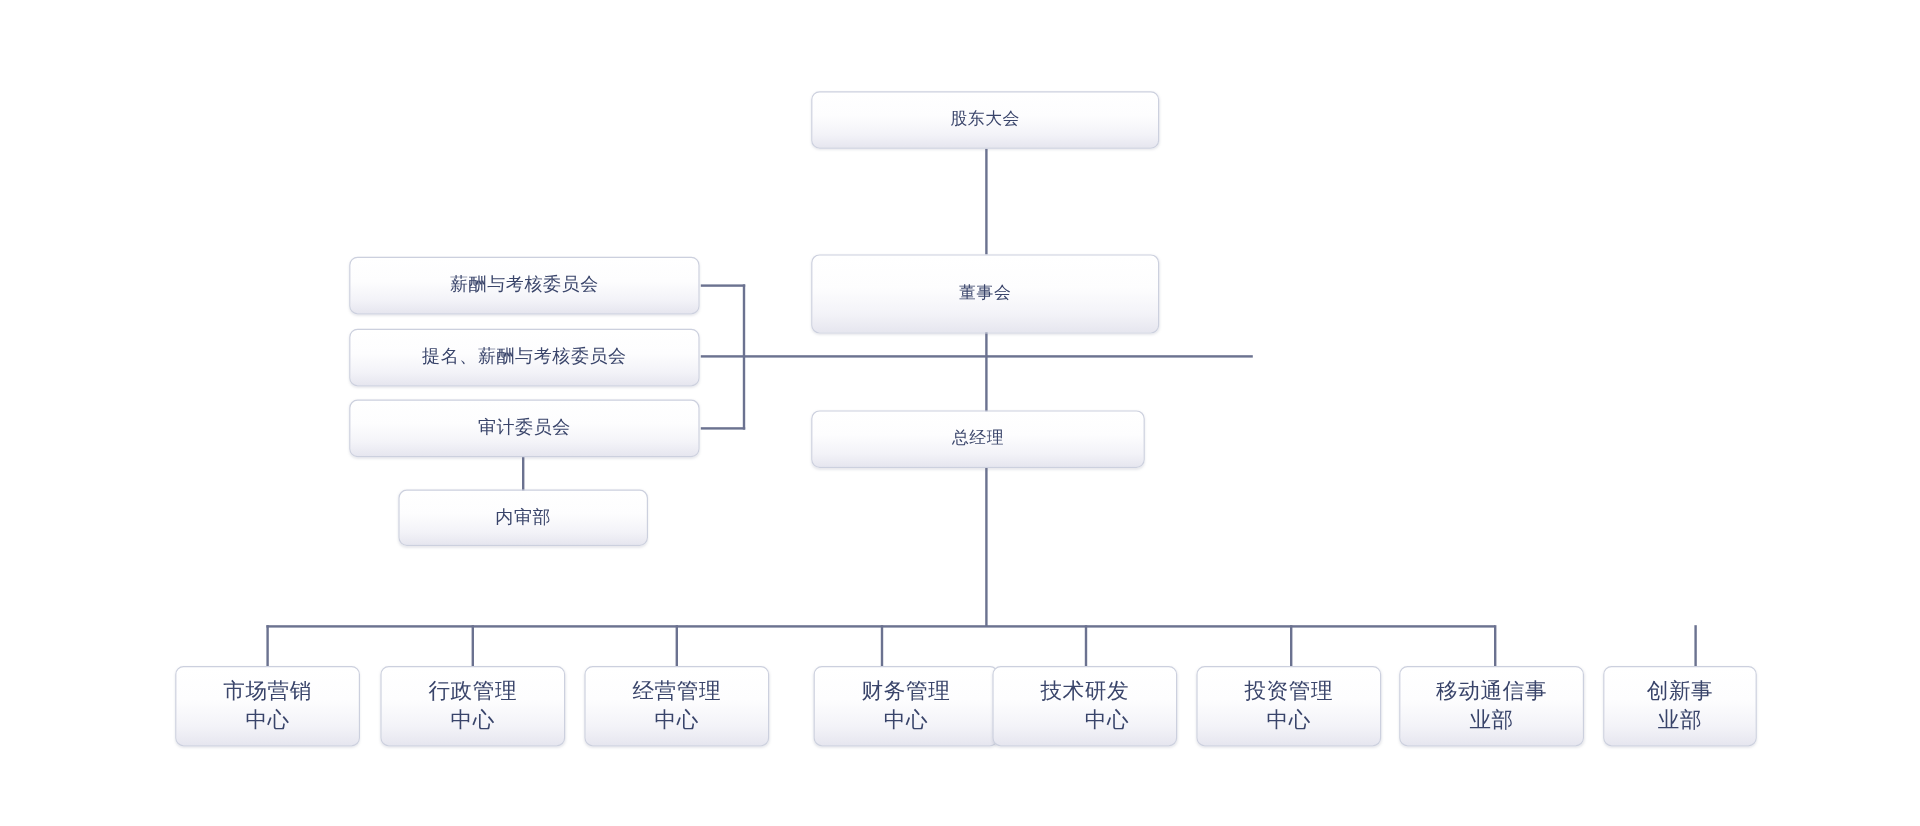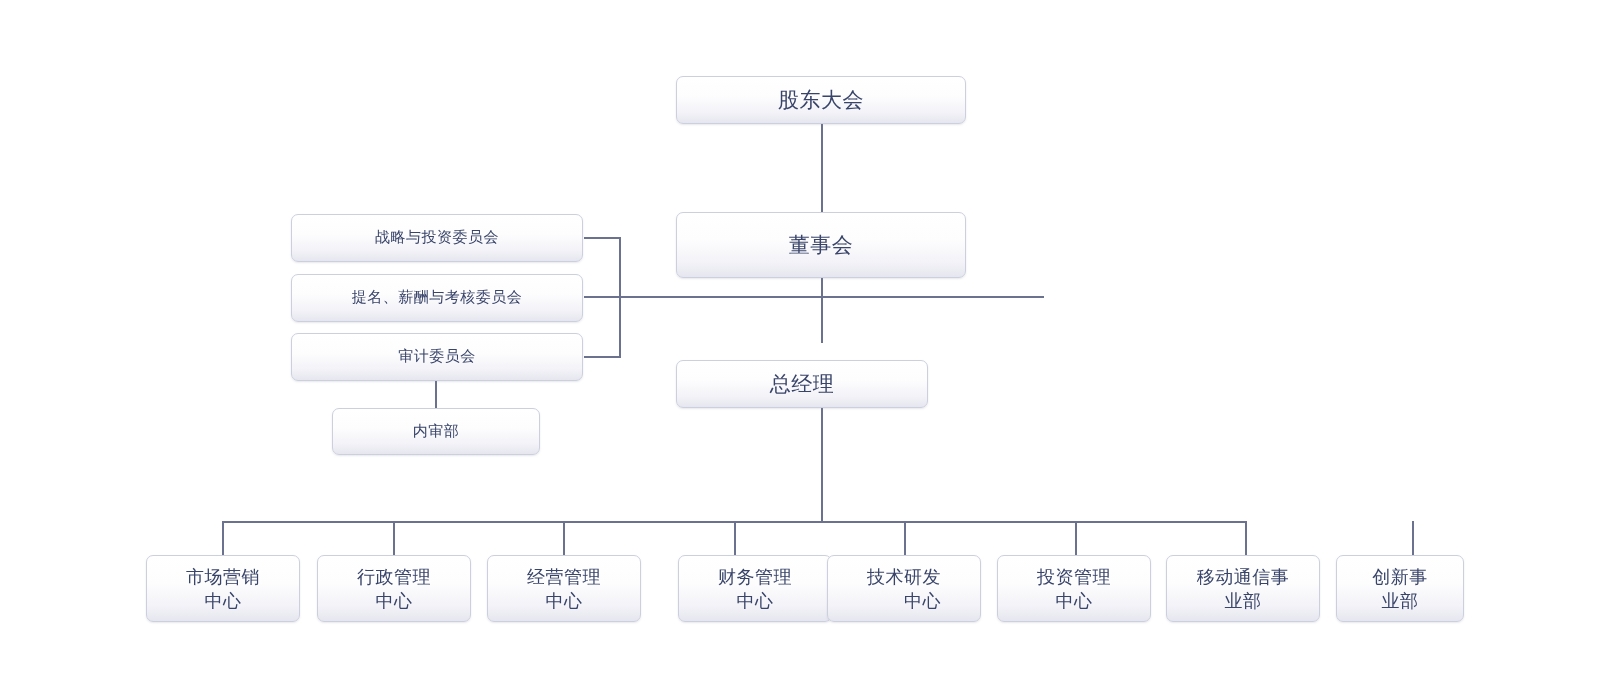--- a/index.html
+++ b/index.html
@@ -46,21 +46,21 @@
     text-align: center;
     line-height: 1.28;
     letter-spacing: 0.5px;
     user-select: none;
   }
   .node-label {
     display: block;
     padding: 0 6px;
     white-space: pre-line;
   }
-  .t17 { font-size: 21px; }
+  .t17 { font-size: 14px; }
   .t15 { font-size: 15px; }
   .t14 { font-size: 18px; }
 </style>
 </head>
 <body>
 
 <div id="chart-root">
 
   <div class="line line-v" style="left:821px; top:124px; height:88px;"></div>
 
@@ -89,27 +89,27 @@
   <div class="line line-v" style="left:1412px; top:521px; height:34px;"></div>
 
   <div class="node t17" style="left:676px; top:76px; width:290px; height:48px;">
     <span class="node-label">股东大会</span>
   </div>
 
   <div class="node t17" style="left:676px; top:212px; width:290px; height:66px;">
     <span class="node-label">董事会</span>
   </div>
 
-  <div class="node t17" style="left:676px; top:360px; width:252px; height:48px;text-align:right;">
+  <div class="node t17" style="left:676px; top:342px; width:278px; height:48px;text-align:right;">
     <span class="node-label">总经理</span>
   </div>
 
 
   <div class="node t15" style="left:291px; top:214px; width:292px; height:48px;">
-    <span class="node-label">战略与投资委员会</span>
+    <span class="node-label">薪酬与考核委员会</span>
   </div>
 
   <div class="node t15" style="left:291px; top:274px; width:292px; height:48px;">
     <span class="node-label">提名、薪酬与考核委员会</span>
   </div>
 
   <div class="node t15" style="left:291px; top:333px; width:292px; height:48px;">
     <span class="node-label">审计委员会</span>
   </div>
 

